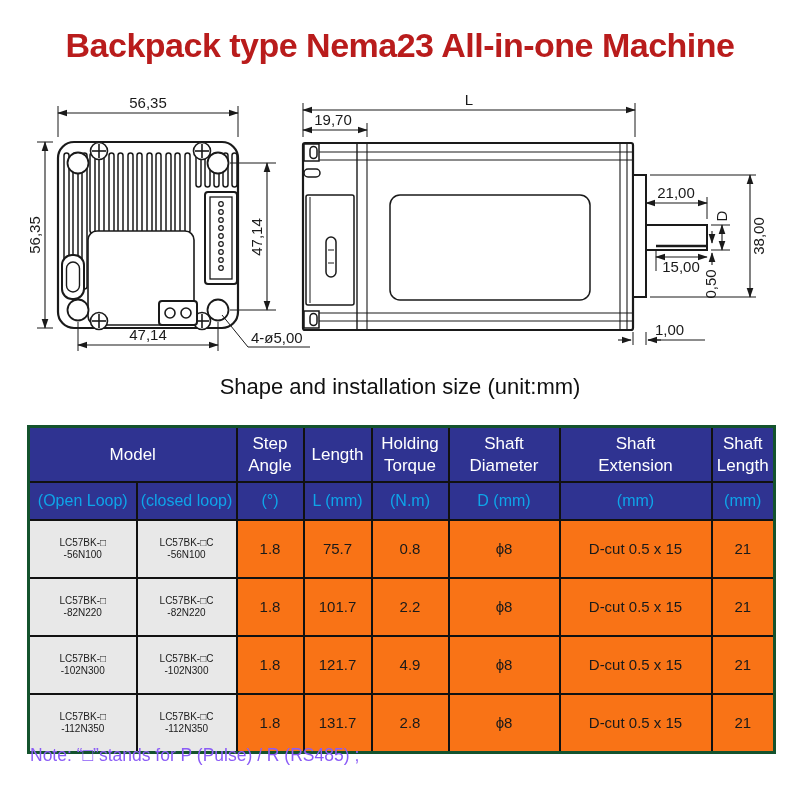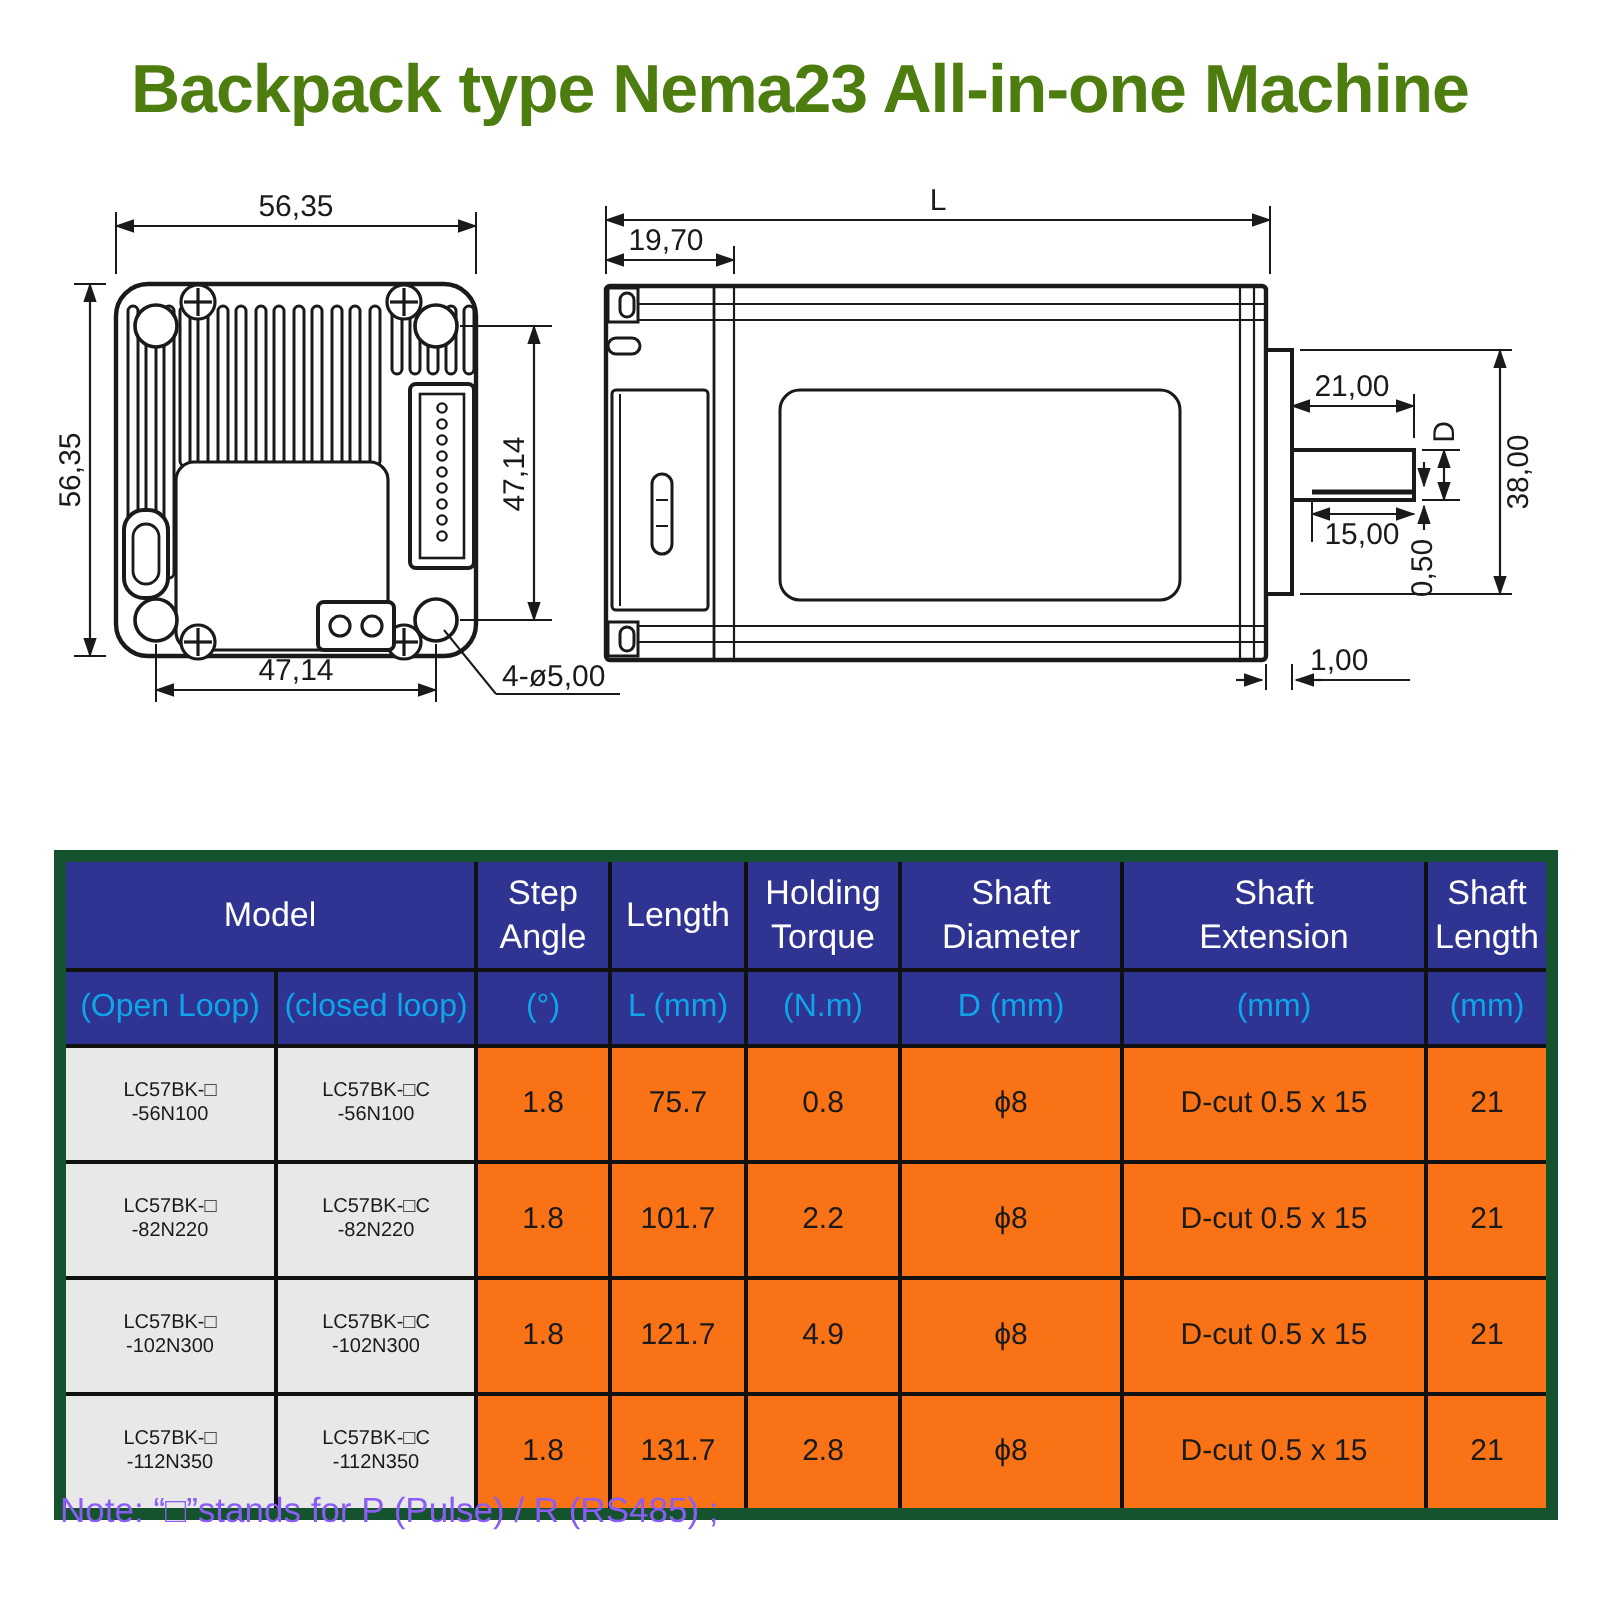--- a/index.html
+++ b/index.html
@@ -3,33 +3,33 @@
 <meta charset="utf-8">
 <style>
   html,body{margin:0;padding:0;}
   body{
     width:800px;height:800px;background:#ffffff;position:relative;
     font-family:"Liberation Sans", sans-serif;color:#1a1a1a;overflow:hidden;
   }
   .sheet{position:absolute;inset:0;}
   .title{
     position:absolute;top:26px;left:0;width:800px;text-align:center;
-    font-size:34px;font-weight:700;letter-spacing:-0.5px;color:#4d7c0f;
+    font-size:34px;font-weight:700;letter-spacing:-0.5px;color:#b91c1c;
   }
   .drawing-band{position:absolute;top:85px;left:0;width:793px;height:292px;}
   svg text{font-family:"Liberation Sans", sans-serif;font-size:14.5px;fill:#1a1a1a;}
   svg .dimtext{font-size:15px;}
   .caption{
     position:absolute;top:374px;left:0;width:800px;text-align:center;
     font-size:22px;color:#111;
   }
   table.spec{
     position:absolute;left:27px;top:425px;width:746px;
     border-collapse:collapse;table-layout:fixed;
-    border:6px solid #14532d;
+    border:3px solid #14532d;
   }
   table.spec td,table.spec th{
     border:2px solid #111;text-align:center;vertical-align:middle;
     white-space:pre-line;line-height:1.25;padding:2px;
   }
   tr.hdr1 th{
     background:#2F3391;color:#ffffff;font-weight:400;font-size:17px;height:49px;
   }
   tr.hdr2 th{
     background:#2F3391;color:#0ea5e9;font-weight:400;font-size:16px;height:32px;
@@ -235,20 +235,21 @@
           <text class="dimtext" x="727" y="131" text-anchor="middle" transform="rotate(-90 727 131)">D</text>
           <text class="dimtext" x="764" y="151" text-anchor="middle" transform="rotate(-90 764 151)">38,00</text>
           <text class="dimtext" x="681" y="187" text-anchor="middle">15,00</text>
           <text class="dimtext" x="716" y="199" text-anchor="middle" transform="rotate(-90 716 199)">0,50</text>
           <text class="dimtext" x="655" y="250" text-anchor="start">1,00</text>
         </g>
       </g>
     </svg>
   </div>
 
+  <div class="caption">Shape and installation size (unit:mm)</div>
 
   <table class="spec">
     <colgroup>
       <col style="width:108px">
         <col style="width:100px">
         <col style="width:67px">
         <col style="width:68px">
       <col style="width:77px">
         <col style="width:111px">
         <col style="width:152px">

